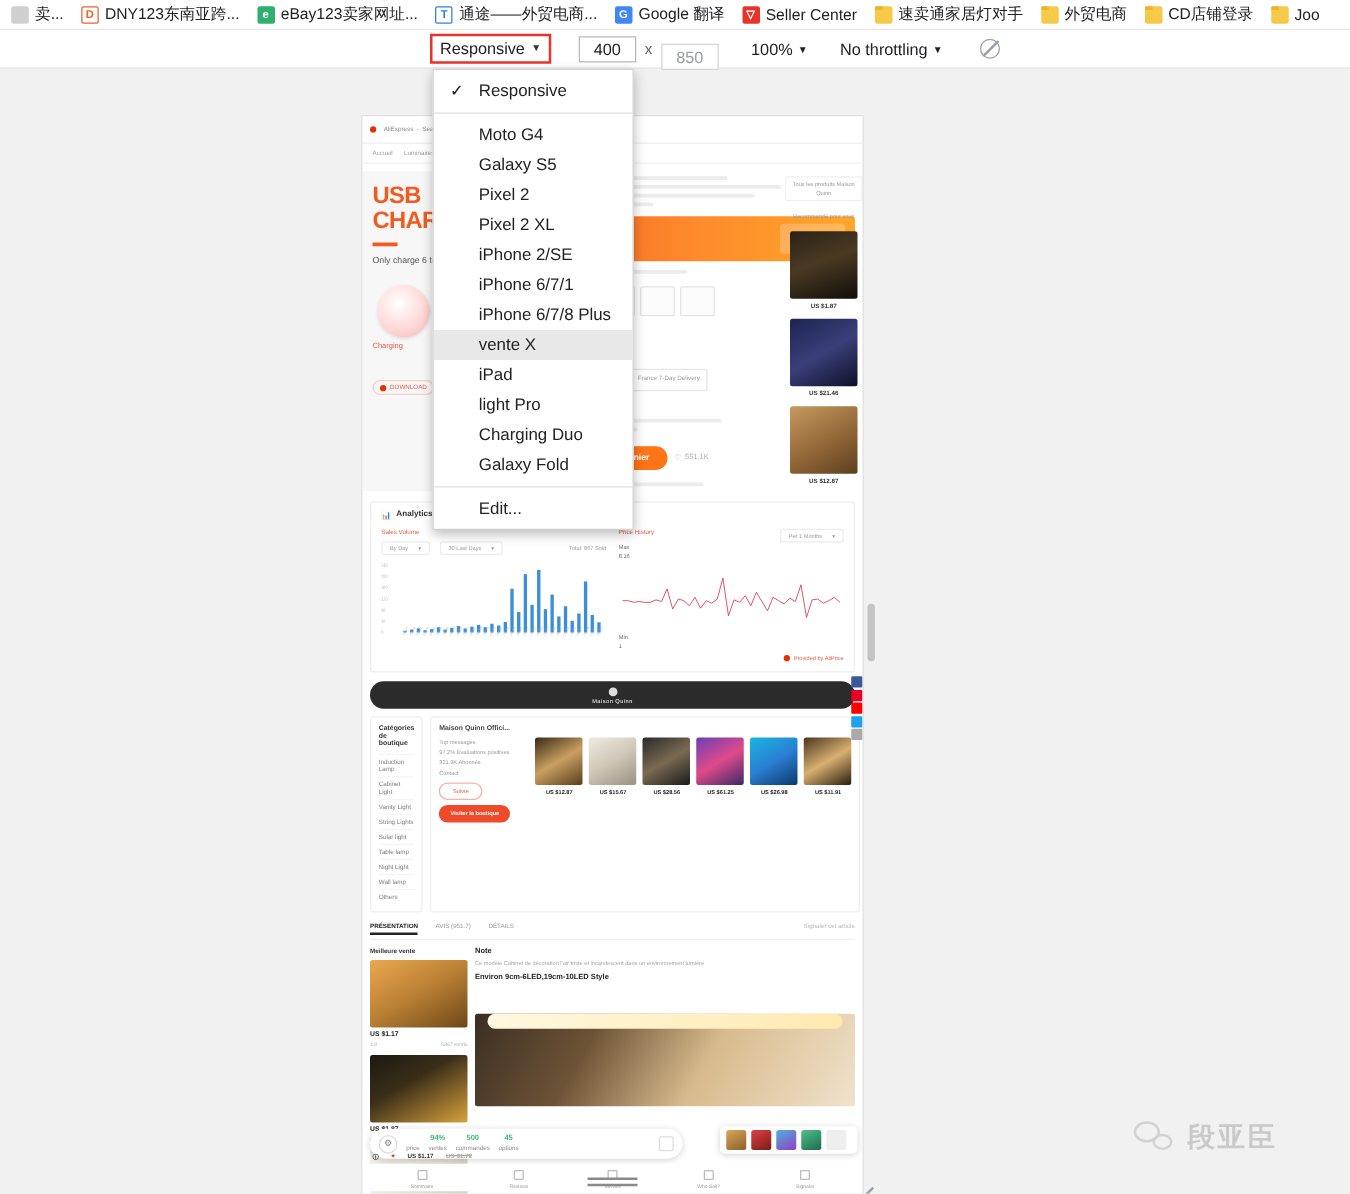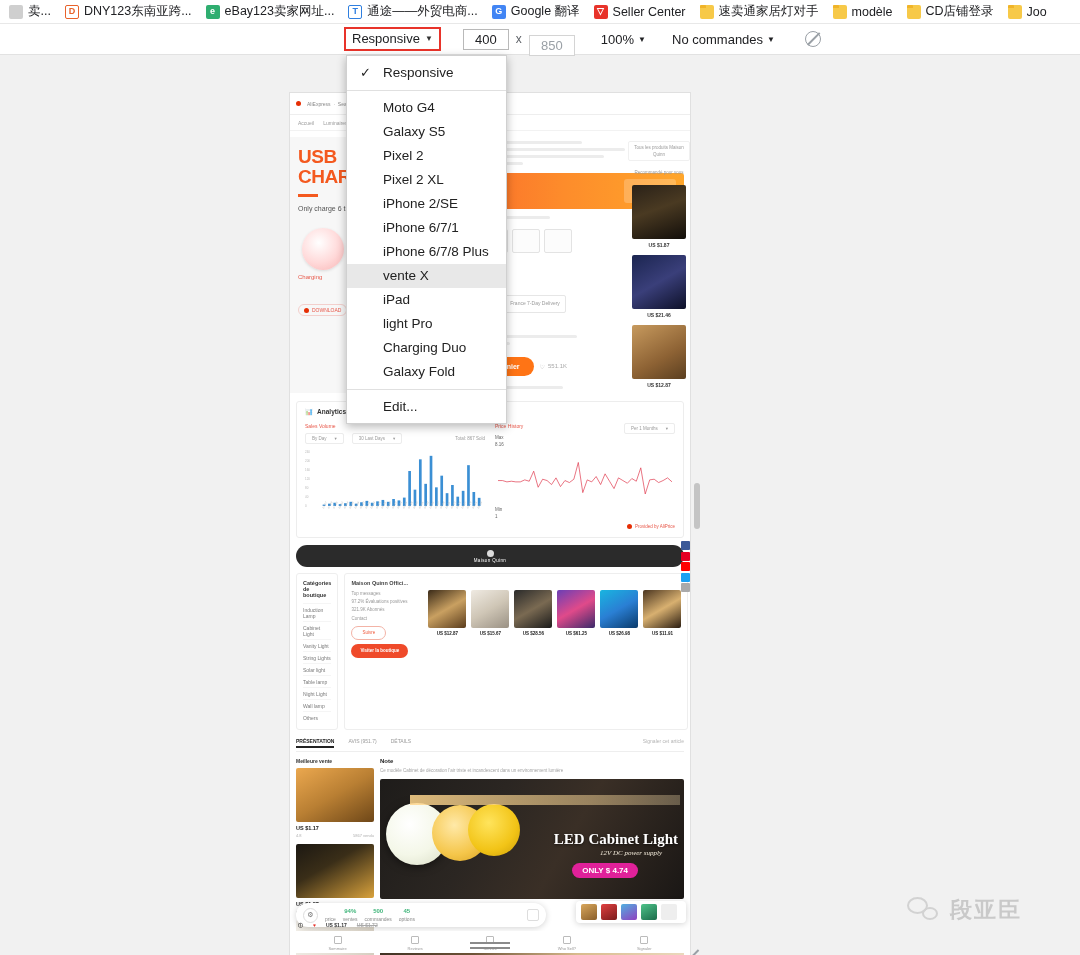--- a/index.html
+++ b/index.html
@@ -342,21 +342,21 @@
     <div class="bm">
       <span class="fav" style="background: rgb(232, 51, 42);">▽</span>
       <span class="bm-label">Seller Center</span>
     </div>
     <div class="bm">
       <span class="fav fav-folder"></span>
       <span class="bm-label">速卖通家居灯对手</span>
     </div>
     <div class="bm">
       <span class="fav fav-folder"></span>
-      <span class="bm-label">modèle</span>
+      <span class="bm-label">外贸电商</span>
     </div>
     <div class="bm">
       <span class="fav fav-folder"></span>
       <span class="bm-label">CD店铺登录</span>
     </div>
     <div class="bm">
       <span class="fav fav-folder"></span>
       <span class="bm-label">Joo</span>
     </div>
   </div>
@@ -382,21 +382,21 @@
     <span class="caret">▼</span>
   </div>
   <input class="dim-input" value="400" style="">
   <span class="dim-x">x</span>
   <input class="dim-input muted" value="850" style="">
   <div class="tb-item">
     <span>100%</span>
     <span class="caret">▼</span>
   </div>
   <div class="tb-item">
-    <span>No commandes</span>
+    <span>No throttling</span>
     <span class="caret">▼</span>
   </div>
   <div id="no-network-icon"></div>
 </div>
 
 <div id="device-menu">
     <div class="menu-item checked">Responsive</div>
     <div class="menu-sep"></div>
     <div class="menu-item">Moto G4</div>
     <div class="menu-item">Galaxy S5</div>
@@ -703,34 +703,20 @@
             </div>
           </div>
           <div class="dl-card">
             <div class="dl-img" style="background:linear-gradient(120deg,#f2efe9 0%,#e3ddd2 55%,#cfc7b8 100%);height:62px"></div>
           </div>
         </div>
 
         <div class="det-main">
           <div class="note-h">Note</div>
           <div class="note-p">Ce modèle Cabinet de décoration l'air triste et incandescent dans un environnement lumière</div>
-          <div class="big-img" style="background:linear-gradient(120deg,#1e1c1a 0%,#2b2622 35%,#3a2f26 60%,#1a1715 100%)">
-            <div style="position:absolute;left:6px;top:24px;width:62px;height:62px;border-radius:50%;
-                        background:radial-gradient(circle at 38% 34%,#ffffff 0%,#f4f7e8 55%,#d8dcc4 100%);
-                        box-shadow:0 2px 8px rgba(0,0,0,.5)"></div>
-            <div style="position:absolute;left:52px;top:26px;width:56px;height:56px;border-radius:50%;
-                        background:radial-gradient(circle at 40% 36%,#ffe9a8 0%,#f5c64a 60%,#d59f20 100%)"></div>
-            <div style="position:absolute;left:88px;top:25px;width:52px;height:52px;border-radius:50%;
-                        background:radial-gradient(circle at 40% 36%,#ffe45c 0%,#f2c417 60%,#c99b07 100%)"></div>
-            <div style="position:absolute;left:30px;top:16px;right:4px;height:10px;
-                        background:linear-gradient(90deg,rgba(255,214,140,.85),rgba(255,230,180,.3))"></div>
-            <div class="bi-text bi-title">LED Cabinet Light</div>
-            <div class="bi-text bi-sub">12V DC power supply</div>
-            <div class="bi-text bi-badge">ONLY $ 4.74</div>
-          </div>
           <div class="cap-row">Environ 9cm-6LED,19cm-10LED Style</div>
           <div class="big-img2" style="background:linear-gradient(120deg,#3a2e22 0%,#6d5336 30%,#d8bb8d 60%,#f0e2cc 100%)">
             <div style="margin:26px 10px 0 10px;height:12px;border-radius:6px;
                         background:linear-gradient(90deg,#fff8e0,#ffe9b0)"></div>
           </div>
         </div>
       </div>
 
       <div class="social-rail">
         <i style="background:#3b5998"></i>

